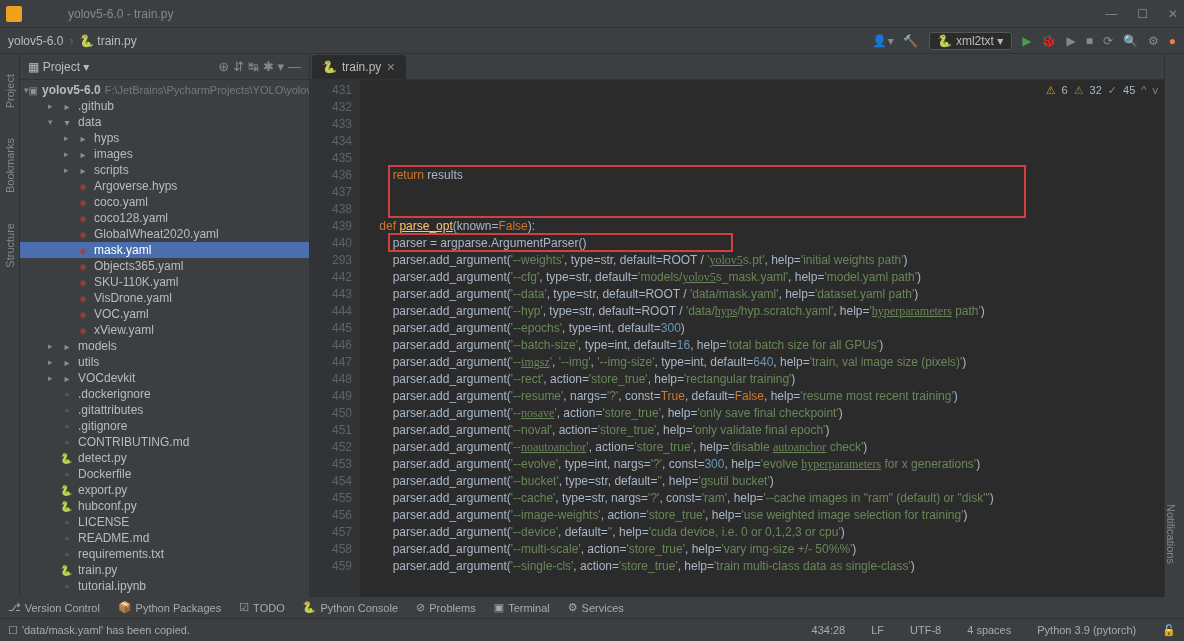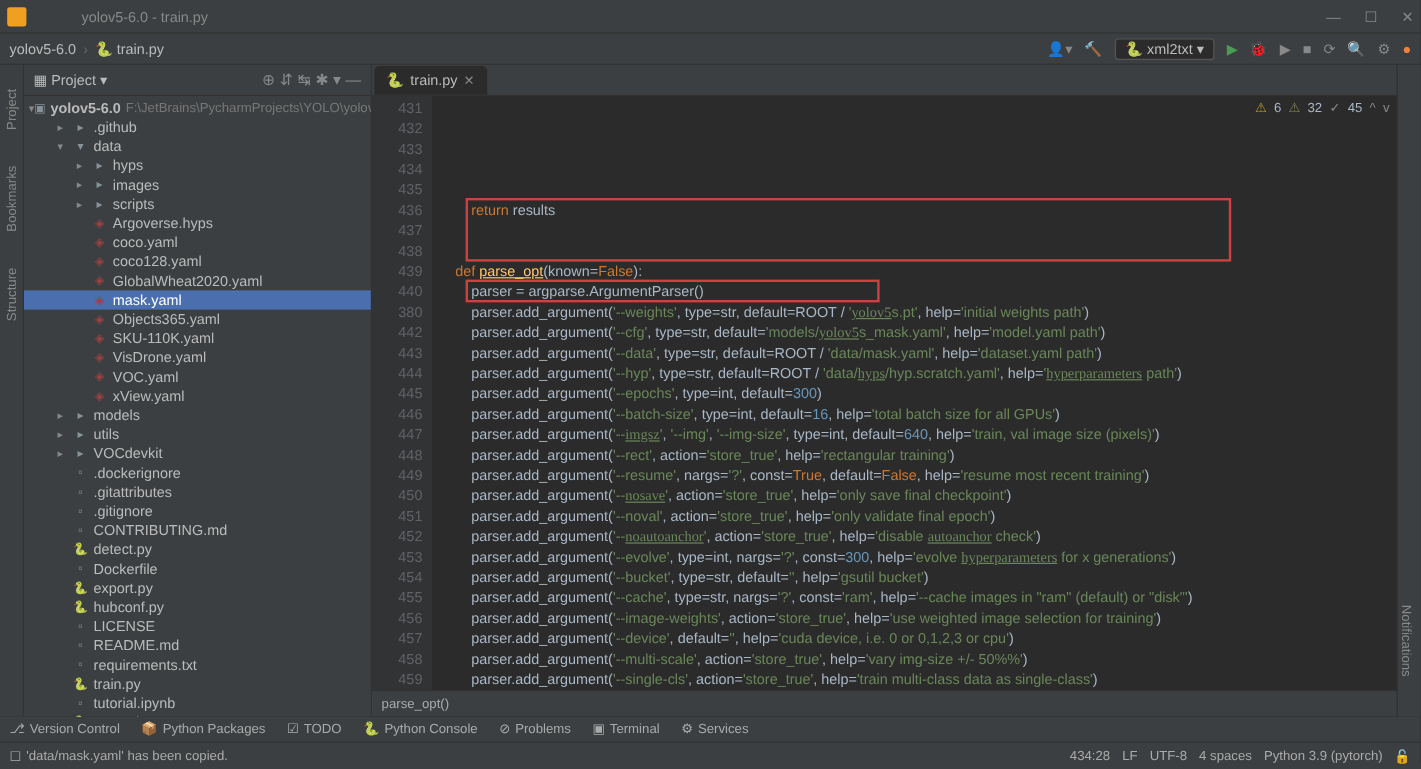--- a/index.html
+++ b/index.html
@@ -51,21 +51,21 @@
 .par { color: #a9b7c6; }
 .ul { text-decoration: underline; font-family: Liberation Serif, serif; }
 .hl-box { position: absolute; border: 2px solid #d04040; pointer-events: none; }
 .right-rail { width: 20px; background: #3c3f41; border-left: 1px solid #323232; }
 .rail-right { writing-mode: vertical-rl; color: #888; font-size: 11px; margin-top: 450px; cursor: pointer; }
 .crumb-bar { height: 22px; background: #3c3f41; border-top: 1px solid #323232; display: flex; align-items: center; padding: 0 8px; font-size: 11px; color: #aaa; }
 .bottom-tools { height: 22px; background: #3c3f41; border-bottom: 1px solid #323232; display: flex; align-items: center; padding: 0 8px; gap: 18px; font-size: 11px; }
 .bt-item { display: flex; align-items: center; gap: 4px; cursor: pointer; color: #aaa; }
 .statusbar { height: 22px; background: #3c3f41; display: flex; align-items: center; padding: 0 8px; font-size: 11px; color: #aaa; }
 .sb-left { display: flex; align-items: center; gap: 4px; }
-.sb-right { margin-left: auto; display: flex; gap: 10px; }
+.sb-right { margin-left: auto; display: flex; gap: 26px; }
 .inspection { position: absolute; top: 2px; right: 6px; display: flex; gap: 6px; font-size: 11px; align-items: center; }
 .insp-warn { color: #c9a227; }
 .insp-weak { color: #8c8c54; }
 .insp-typo { color: #888; }
 .run-config { background: #2b2b2b; border: 1px solid #555; padding: 1px 8px; border-radius: 3px; color: #bbb; }
 .run-btn { color: #499c54; cursor: pointer; }
 .dbg-btn { color: #499c54; cursor: pointer; }
 </style>
 </head>
 <body>
@@ -333,21 +333,21 @@
           <div>431</div>
           <div>432</div>
           <div>433</div>
           <div>434</div>
           <div>435</div>
           <div>436</div>
           <div>437</div>
           <div>438</div>
           <div>439</div>
           <div>440</div>
-          <div>380</div>
+          <div>293</div>
           <div>442</div>
           <div>443</div>
           <div>444</div>
           <div>445</div>
           <div>446</div>
           <div>447</div>
           <div>448</div>
           <div>449</div>
           <div>450</div>
           <div>451</div>
@@ -365,23 +365,20 @@
           <span class="insp-warn">⚠</span><span>6</span>
           <span class="insp-weak">⚠</span><span>32</span>
           <span class="insp-typo">✓</span><span>45</span>
           <span style="color:#888">^</span>
           <span style="color:#888">v</span>
         </div>
         <div class="hl-box" style="top:85px;left:28px;width:638px;height:53px"></div>
         <div class="hl-box" style="top:153px;left:28px;width:345px;height:19px"></div>
       <div>        <span class="kw">return</span> results</div><div>&nbsp;</div><div>&nbsp;</div><div>    <span class="kw">def</span> <span class="fn">parse_opt</span>(known=<span class="kw">False</span>):</div><div>        parser = argparse.ArgumentParser()</div><div>        parser.add_argument(<span class="str">'--weights'</span>, <span class="par">type</span>=str, <span class="par">default</span>=ROOT / <span class="str">'<span class="ul">yolov5</span>s.pt'</span>, <span class="par">help</span>=<span class="str">'initial weights path'</span>)</div><div>        parser.add_argument(<span class="str">'--cfg'</span>, <span class="par">type</span>=str, <span class="par">default</span>=<span class="str">'models/<span class="ul">yolov5</span>s_mask.yaml'</span>, <span class="par">help</span>=<span class="str">'model.yaml path'</span>)</div><div>        parser.add_argument(<span class="str">'--data'</span>, <span class="par">type</span>=str, <span class="par">default</span>=ROOT / <span class="str">'data/mask.yaml'</span>, <span class="par">help</span>=<span class="str">'dataset.yaml path'</span>)</div><div>        parser.add_argument(<span class="str">'--hyp'</span>, <span class="par">type</span>=str, <span class="par">default</span>=ROOT / <span class="str">'data/<span class="ul">hyps</span>/hyp.scratch.yaml'</span>, <span class="par">help</span>=<span class="str">'<span class="ul">hyperparameters</span> path'</span>)</div><div>        parser.add_argument(<span class="str">'--epochs'</span>, <span class="par">type</span>=int, <span class="par">default</span>=<span class="num">300</span>)</div><div>        parser.add_argument(<span class="str">'--batch-size'</span>, <span class="par">type</span>=int, <span class="par">default</span>=<span class="num">16</span>, <span class="par">help</span>=<span class="str">'total batch size for all GPUs'</span>)</div><div>        parser.add_argument(<span class="str">'--<span class="ul">imgsz</span>'</span>, <span class="str">'--img'</span>, <span class="str">'--img-size'</span>, <span class="par">type</span>=int, <span class="par">default</span>=<span class="num">640</span>, <span class="par">help</span>=<span class="str">'train, val image size (pixels)'</span>)</div><div>        parser.add_argument(<span class="str">'--rect'</span>, <span class="par">action</span>=<span class="str">'store_true'</span>, <span class="par">help</span>=<span class="str">'rectangular training'</span>)</div><div>        parser.add_argument(<span class="str">'--resume'</span>, <span class="par">nargs</span>=<span class="str">'?'</span>, <span class="par">const</span>=<span class="kw">True</span>, <span class="par">default</span>=<span class="kw">False</span>, <span class="par">help</span>=<span class="str">'resume most recent training'</span>)</div><div>        parser.add_argument(<span class="str">'--<span class="ul">nosave</span>'</span>, <span class="par">action</span>=<span class="str">'store_true'</span>, <span class="par">help</span>=<span class="str">'only save final checkpoint'</span>)</div><div>        parser.add_argument(<span class="str">'--noval'</span>, <span class="par">action</span>=<span class="str">'store_true'</span>, <span class="par">help</span>=<span class="str">'only validate final epoch'</span>)</div><div>        parser.add_argument(<span class="str">'--<span class="ul">noautoanchor</span>'</span>, <span class="par">action</span>=<span class="str">'store_true'</span>, <span class="par">help</span>=<span class="str">'disable <span class="ul">autoanchor</span> check'</span>)</div><div>        parser.add_argument(<span class="str">'--evolve'</span>, <span class="par">type</span>=int, <span class="par">nargs</span>=<span class="str">'?'</span>, <span class="par">const</span>=<span class="num">300</span>, <span class="par">help</span>=<span class="str">'evolve <span class="ul">hyperparameters</span> for x generations'</span>)</div><div>        parser.add_argument(<span class="str">'--bucket'</span>, <span class="par">type</span>=str, <span class="par">default</span>=<span class="str">''</span>, <span class="par">help</span>=<span class="str">'gsutil bucket'</span>)</div><div>        parser.add_argument(<span class="str">'--cache'</span>, <span class="par">type</span>=str, <span class="par">nargs</span>=<span class="str">'?'</span>, <span class="par">const</span>=<span class="str">'ram'</span>, <span class="par">help</span>=<span class="str">'--cache images in "ram" (default) or "disk"'</span>)</div><div>        parser.add_argument(<span class="str">'--image-weights'</span>, <span class="par">action</span>=<span class="str">'store_true'</span>, <span class="par">help</span>=<span class="str">'use weighted image selection for training'</span>)</div><div>        parser.add_argument(<span class="str">'--device'</span>, <span class="par">default</span>=<span class="str">''</span>, <span class="par">help</span>=<span class="str">'cuda device, i.e. 0 or 0,1,2,3 or cpu'</span>)</div><div>        parser.add_argument(<span class="str">'--multi-scale'</span>, <span class="par">action</span>=<span class="str">'store_true'</span>, <span class="par">help</span>=<span class="str">'vary img-size +/- 50%%'</span>)</div><div>        parser.add_argument(<span class="str">'--single-cls'</span>, <span class="par">action</span>=<span class="str">'store_true'</span>, <span class="par">help</span>=<span class="str">'train multi-class data as single-class'</span>)</div></div>
     </div>
-    <div class="crumb-bar">
-      <span>parse_opt()</span>
-    </div>
   </div>
 
   <div class="right-rail">
     <div class="rail-right">Notifications</div>
   </div>
 </div>
 
 <div class="bottom-tools" id="bottom-tools">
     <div class="bt-item">
       <span>⎇</span>

